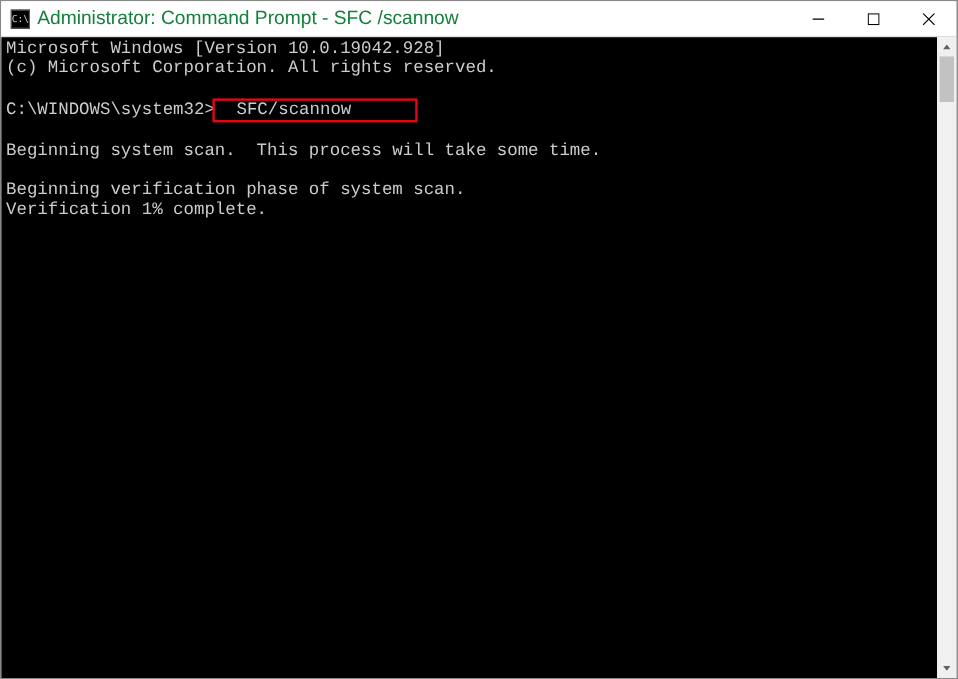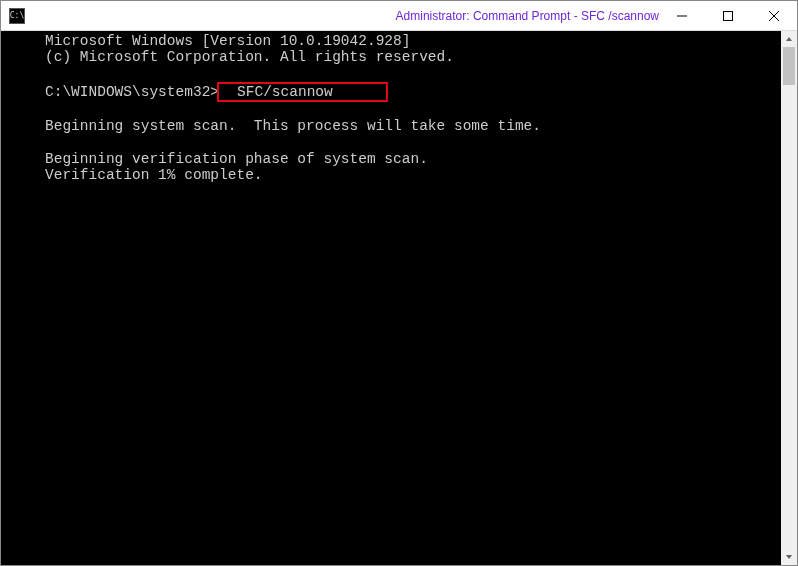--- a/index.html
+++ b/index.html
@@ -27,23 +27,22 @@
       display: flex;
       align-items: center;
       justify-content: center;
       font-size: 8px;
       color: #ccc;
       font-family: monospace;
       border: 1px solid #555;
     }
     .titlebar-title {
       flex: 1;
-      font-size: 12px;
-      color: #6d28d9;
-      text-align: right;
+      font-size: 16px;
+      color: #15803d;
     }
     .win-controls {
       display: flex;
       height: 100%;
     }
     .win-btn {
       width: 46px;
       height: 100%;
       display: flex;
       align-items: center;
@@ -93,21 +92,21 @@
       right: 2px;
       height: 38px;
       background: #c2c2c2;
     }
     .highlight-box {
       border: 2px solid #e30613;
       display: inline-block;
       padding: 0 18px;
       margin-left: -2px;
     }
-    .line { display: block; margin-left: 40px; }
+    .line { display: block; }
   </style>
 </head>
 <body>
 
 <div class="titlebar">
   <div class="titlebar-icon">
     <span>C:\</span>
   </div>
   <div class="titlebar-title">Administrator: Command Prompt - SFC /scannow</div>
   <div class="win-controls">

